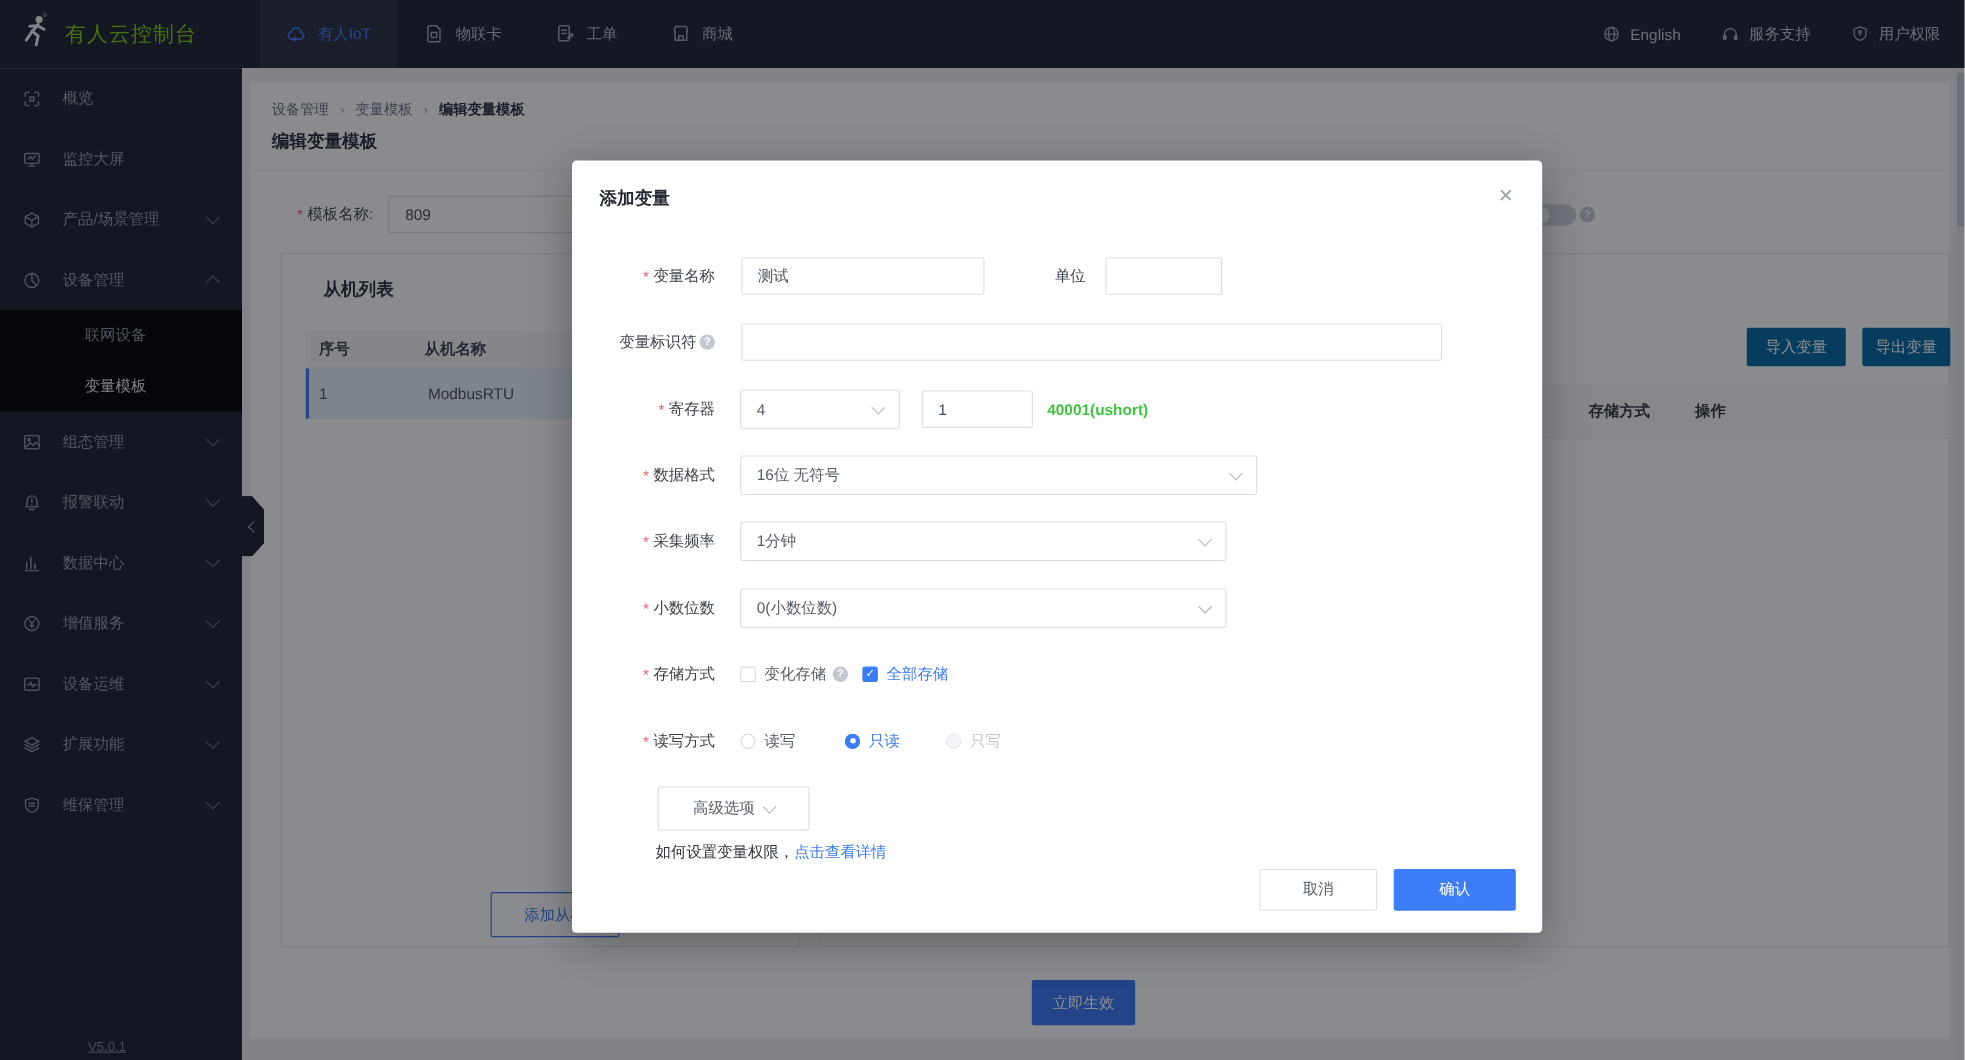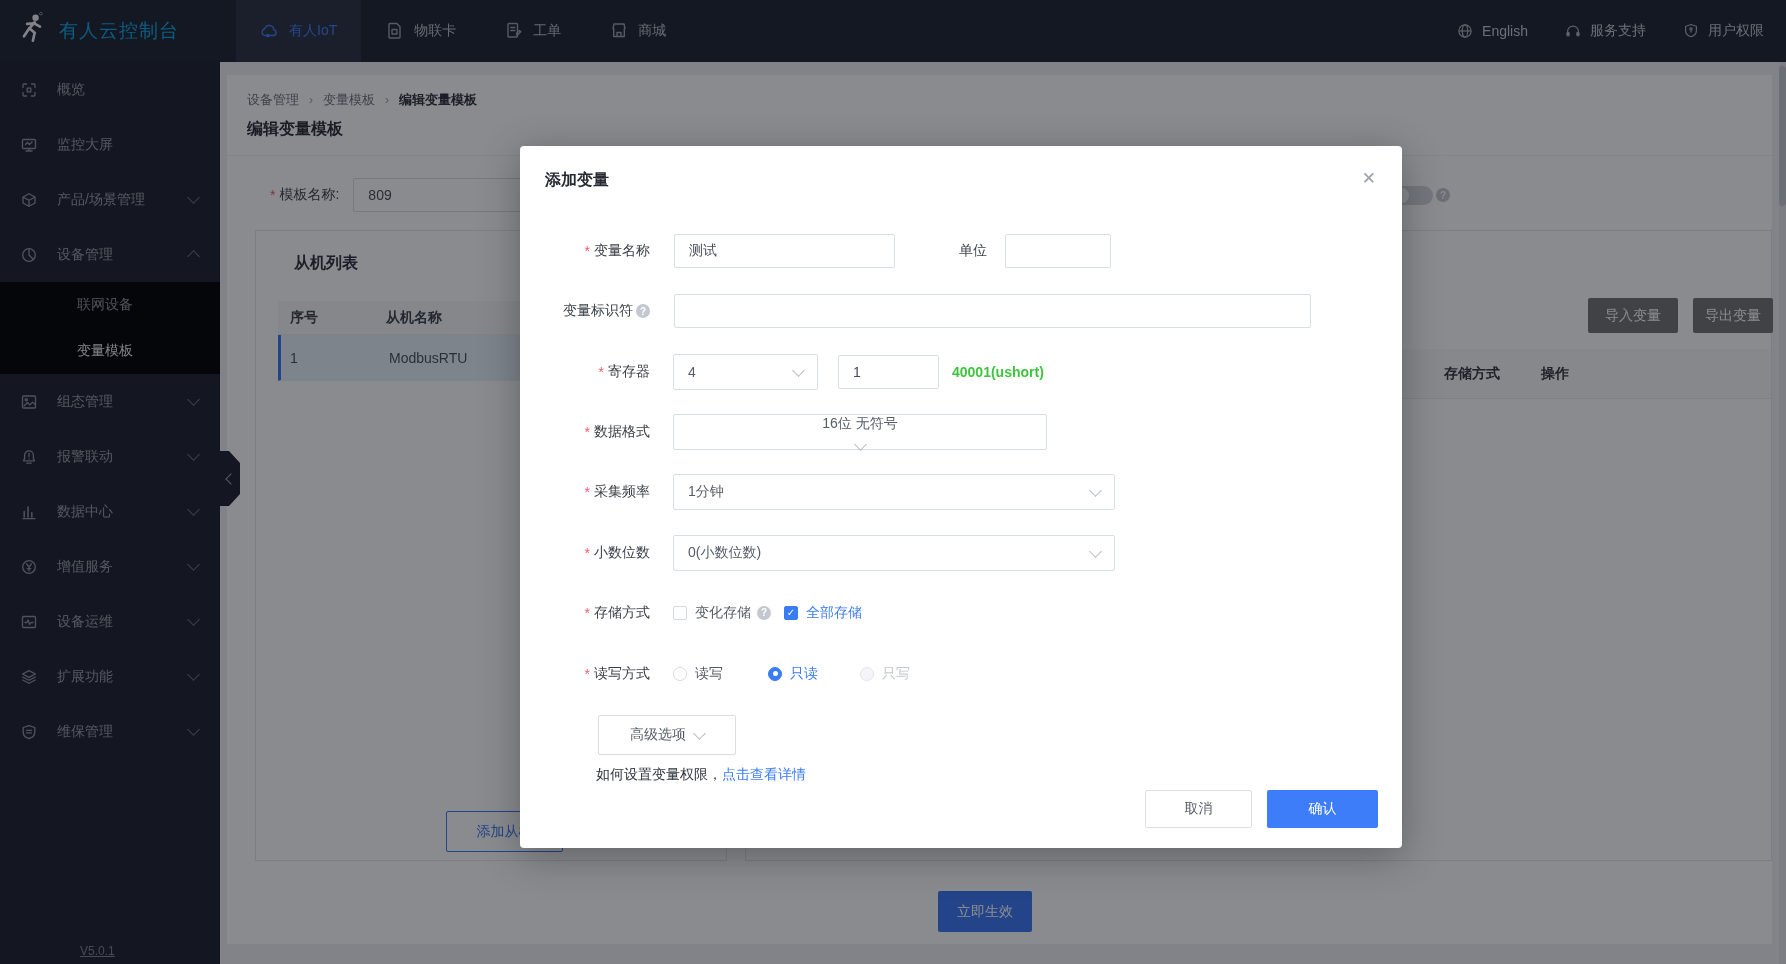--- a/index.html
+++ b/index.html
@@ -5,21 +5,21 @@
   html,body{margin:0;padding:0;}
   body{width:1786px;height:964px;position:relative;overflow:hidden;
        background:#eef0f4;font-family:"Liberation Sans","DejaVu Sans",sans-serif;
        -webkit-font-smoothing:antialiased;}
   .abs{position:absolute;}
   svg{display:block;}
 
   
   .topbar{position:absolute;left:0;top:0;width:1786px;height:62px;background:#1d2330;display:flex;align-items:stretch;z-index:1;}
   .logo{width:220px;display:flex;align-items:center;padding-left:16px;box-sizing:border-box;flex:none;}
-  .logo-text{color:#0ea5e9;font-size:19px;margin-left:11px;letter-spacing:1px;white-space:nowrap;}
+  .logo-text{color:#84cc16;font-size:19px;margin-left:11px;letter-spacing:1px;white-space:nowrap;}
   .toptabs{display:flex;align-items:stretch;flex:none;margin-left:16px;}
   .toptab{display:flex;align-items:center;gap:9px;padding:0 24px;color:#b9bfc9;font-size:14px;cursor:pointer;}
   .toptab .ticon{color:#99a1ae;}
   .toptab.active{background:#2a3142;color:#3e7bfa;}
   .toptab.active .ticon{color:#3e7bfa;}
   .topright{margin-left:auto;display:flex;align-items:center;gap:36px;padding-right:22px;}
   .topright .tr-item{display:flex;align-items:center;gap:8px;color:#c3c8d1;font-size:14px;cursor:pointer;white-space:nowrap;}
   .topright .ticon{color:#aab0bb;}
 
   
@@ -60,21 +60,21 @@
   .panel-left{left:28px;width:472px;}
   .panel-right{left:518px;width:1027px;}
   .panel-title{position:absolute;left:38px;top:22px;font-size:16px;font-weight:bold;color:#2b303b;}
   .slave-table{position:absolute;left:22px;top:70px;width:428px;font-size:14px;}
   .thead-row{display:flex;align-items:center;height:33px;background:#f7f8fa;border-bottom:1px solid #e9edf2;color:#3c424d;font-weight:bold;}
   .th-idx{width:108px;padding-left:12px;box-sizing:border-box;}
   .tbody-row{display:flex;align-items:center;height:45px;border-bottom:1px solid #ebeef5;color:#4a505c;}
   .tbody-row.selected{background:#e9f1fc;border-left:3px solid #3a78f5;}
   .tbody-row.selected .th-idx{padding-left:9px;}
   .add-slave-btn{position:absolute;left:190px;top:580px;width:115px;height:39px;background:#fff;border:1px solid #3a78f5;border-radius:2px;color:#3a78f5;font-size:14px;display:flex;align-items:center;justify-content:center;cursor:pointer;}
-  .imp-btn,.exp-btn{position:absolute;top:67px;height:35px;background:#737373;color:#fff;font-size:14px;border:none;border-radius:2px;display:flex;align-items:center;justify-content:center;cursor:pointer;}
+  .imp-btn,.exp-btn{position:absolute;top:67px;height:35px;background:#0369a1;color:#fff;font-size:14px;border:none;border-radius:2px;display:flex;align-items:center;justify-content:center;cursor:pointer;}
   .imp-btn{left:842px;width:90px;}
   .exp-btn{left:947px;width:80px;}
   .var-thead{position:absolute;left:0;right:0;top:118px;height:49px;background:#f8f9fb;border-bottom:1px solid #e9edf2;}
   .var-th{position:absolute;top:0;height:49px;display:flex;align-items:center;font-size:14px;font-weight:bold;color:#33383f;}
   .apply-btn{position:absolute;left:711px;top:816px;width:94px;height:41px;background:#3a78f5;color:#fff;font-size:14px;border:none;border-radius:2px;display:flex;align-items:center;justify-content:center;cursor:pointer;}
 
   
   .overlay{position:absolute;inset:0;background:rgba(10,12,18,0.48);z-index:50;}
   .modal{position:absolute;left:520px;top:146px;width:882px;height:702px;background:#ffffff;border-radius:4px;z-index:60;box-shadow:0 8px 40px rgba(0,0,0,0.3);}
   .modal-title{position:absolute;left:25px;top:24px;font-size:16px;font-weight:bold;color:#262b33;}
@@ -414,21 +414,21 @@
     </div>
     <input class="tinput" style="width: 101px; margin-left: 20px;" type="text" value="1">
     <span class="ghint">40001(ushort)</span>
   </div>
 
   <div class="mrow" style="top:268px;">
     <span class="mlabel">
         <span class="req">*</span>
         <span>数据格式</span>
       </span>
-    <div class="msel mctl" style="width:374px;flex-direction:column;">
+    <div class="msel mctl" style="width:470px;">
       <span>16位 无符号</span>
       <span class="sel-arrow"></span>
     </div>
   </div>
 
   <div class="mrow" style="top:328px;">
     <span class="mlabel">
         <span class="req">*</span>
         <span>采集频率</span>
       </span>

